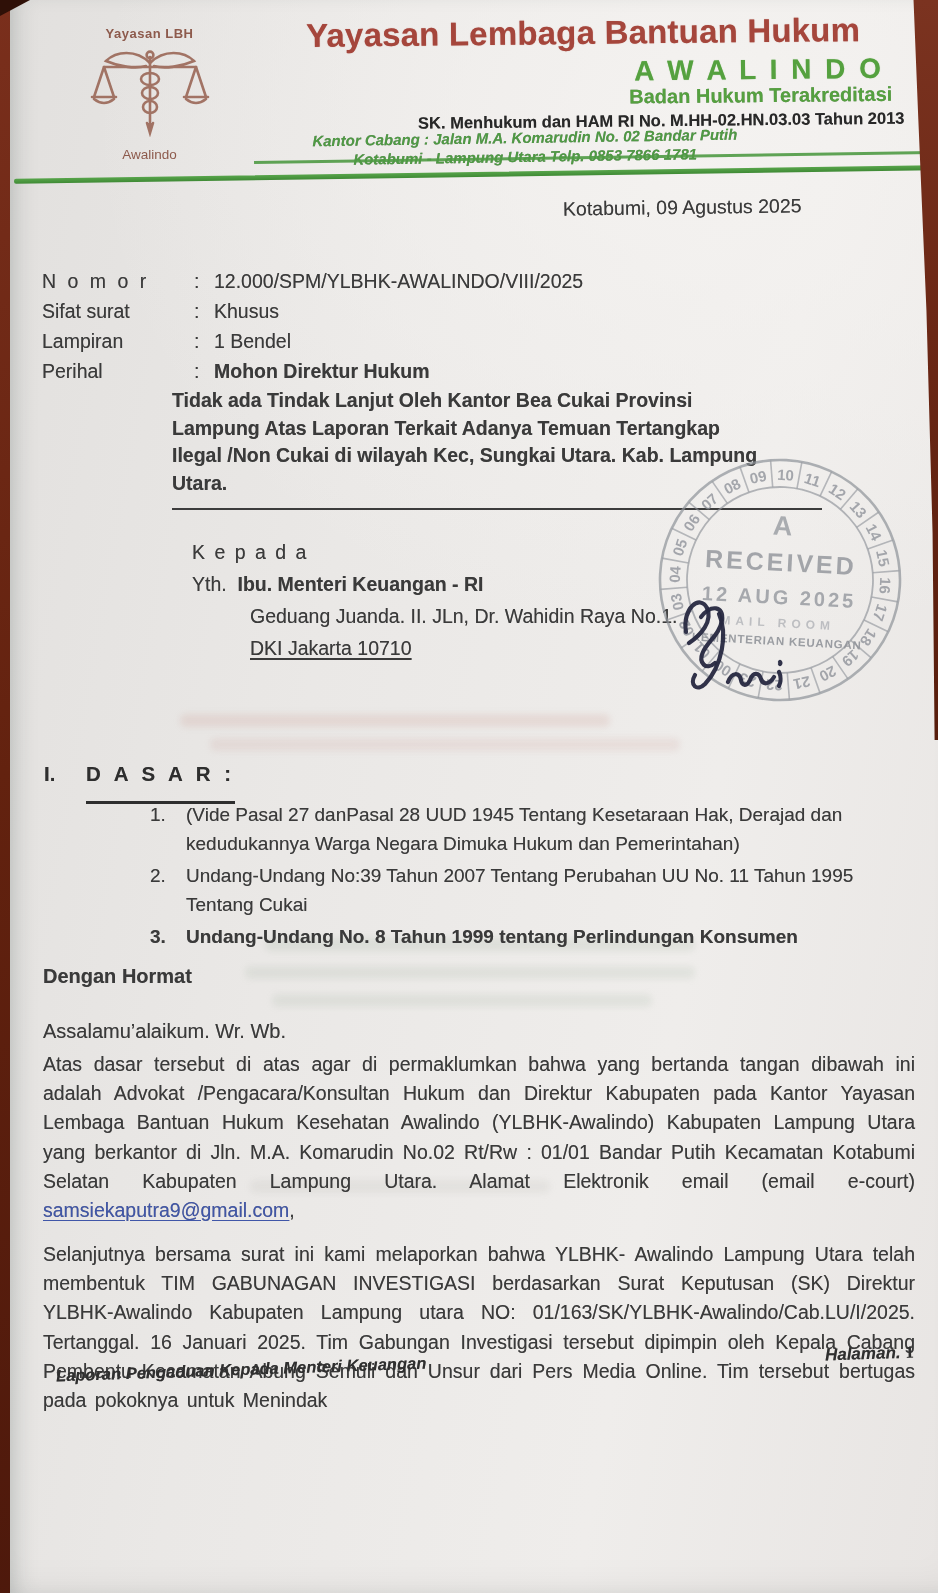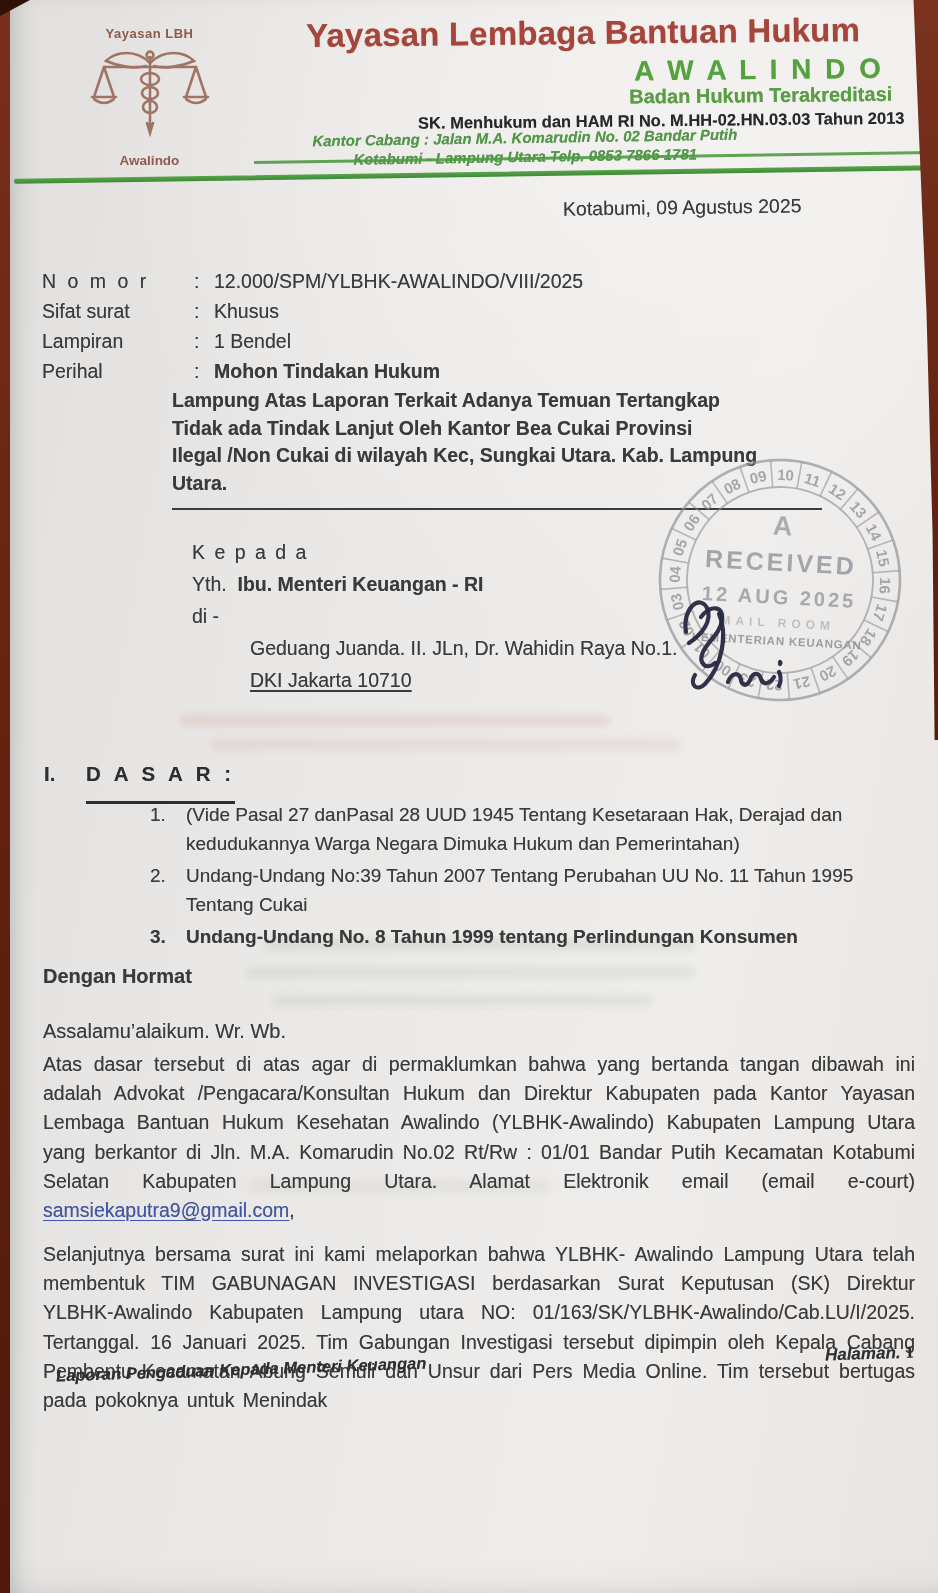--- a/index.html
+++ b/index.html
@@ -26,21 +26,21 @@
   
   .wood-wedge { position:absolute; right:0; top:0; width:34px; height:740px;
                 background:linear-gradient(180deg,#7b3320 0%, #6b2715 45%, #571d0c 100%);
                 clip-path:polygon(28% 0%, 100% 0%, 100% 100%, 90% 100%, 84% 72%, 66% 42%, 42% 16%); }
 
   .txt { text-shadow:0 0 .6px rgba(70,70,70,.55); }
 
   
   .lh-logo { position:absolute; left:52px; top:26px; width:175px; text-align:center; color:#8d5a4c; }
   .lh-logo .cap { font-size:13px; font-weight:bold; letter-spacing:.5px; }
-  .lh-logo .cap2 { font-size:13.5px; font-weight:bold; margin-top:12px; }
+  .lh-logo .cap2 { font-size:13.5px; font-weight:normal; margin-top:6px; }
   .lh-title-block { position:absolute; left:245px; top:14px; right:26px; transform:rotate(-0.6deg); }
   .lh-title { font-size:33px; font-weight:bold; color:#a5463c; text-align:center; letter-spacing:.2px;
               text-shadow:0 0 .8px rgba(165,70,60,.6); }
   .lh-sub   { font-size:28px; font-weight:bold; color:#55a13f; text-align:right; padding-right:28px;
               letter-spacing:3px; margin-top:4px; text-shadow:0 0 .8px rgba(85,161,63,.6); }
   .lh-accr  { font-size:20px; font-weight:bold; color:#55a13f; text-align:right; padding-right:20px; margin-top:-2px; }
   .lh-sk    { font-size:16.5px; font-weight:bold; color:#282828; text-align:right; padding-right:8px; margin-top:3px; }
   .lh-branch { position:absolute; left:160px; top:128px; width:710px; text-align:center;
                font-size:15px; font-weight:bold; font-style:italic; color:#4f9a44; line-height:19px;
                transform:rotate(-0.9deg); }
@@ -180,36 +180,35 @@
         <span class="meta-value">Khusus</span>
       </div>
       <div class="meta-row">
         <span class="meta-label">Lampiran</span>
         <span class="meta-colon">:</span>
         <span class="meta-value">1 Bendel</span>
       </div>
       <div class="meta-row">
         <span class="meta-label">Perihal</span>
         <span class="meta-colon">:</span>
-        <span class="meta-value bold">Mohon Tindakan Hukum</span>
+        <span class="meta-value bold">Mohon Direktur Hukum</span>
       </div>
       <div class="perihal-extra">
+        <div>Tidak ada Tindak Lanjut Oleh Kantor Bea Cukai Provinsi</div>
         <div>Lampung Atas Laporan Terkait Adanya Temuan Tertangkap</div>
-        <div>Tidak ada Tindak Lanjut Oleh Kantor Bea Cukai Provinsi</div>
         <div><span class="ul-wrap">Ilegal /Non Cukai di wilayah Kec, Sungkai Utara.  Kab. Lampung Utara.</span></div>
       </div>
     </div>
 
     <div class="recipient txt">
       <div class="row kepada">K e p a d a</div>
       <div class="row yth">
         <span>Yth.</span>&nbsp;
         <b>Ibu. Menteri Keuangan - RI</b>
       </div>
-      <div class="row">di -</div>
       <div class="row addr">Geduang Juanda. II.  JLn,  Dr. Wahidin Raya No.1.</div>
       <div class="row addr addr-ul">DKI Jakarta 10710</div>
     </div>
 
     <div class="ghost g1"></div>
     <div class="ghost g2"></div>
     <div class="ghost g3"></div>
     <div class="ghost g4"></div>
     <div class="ghost g5"></div>
     <div class="ghost g6"></div>

